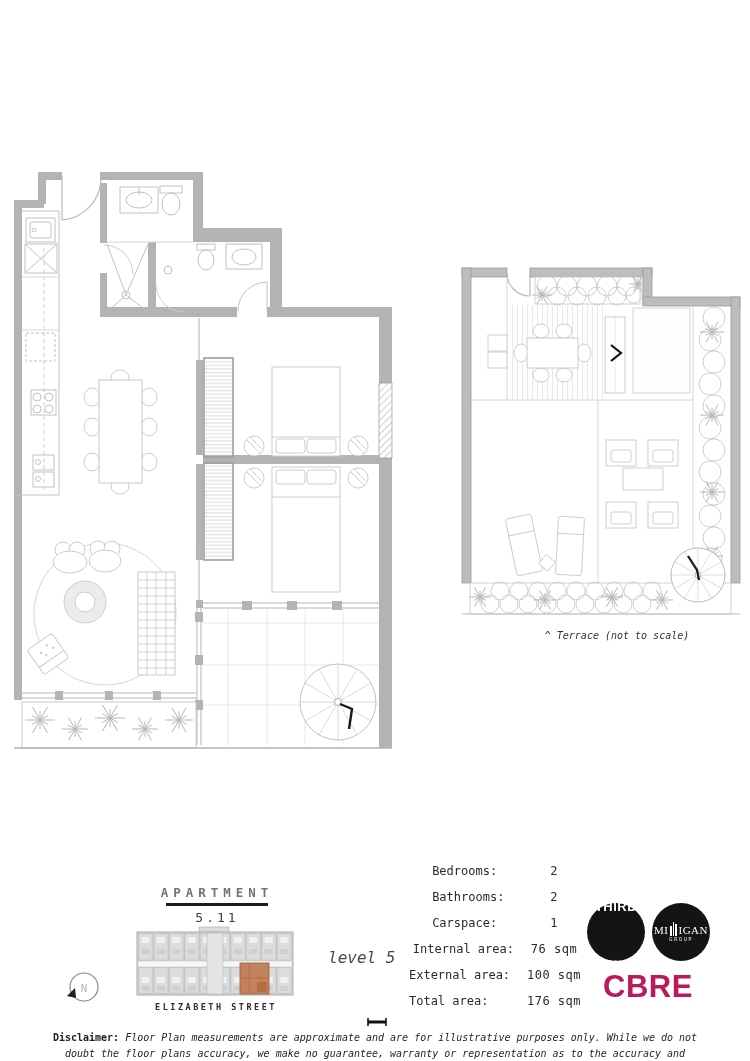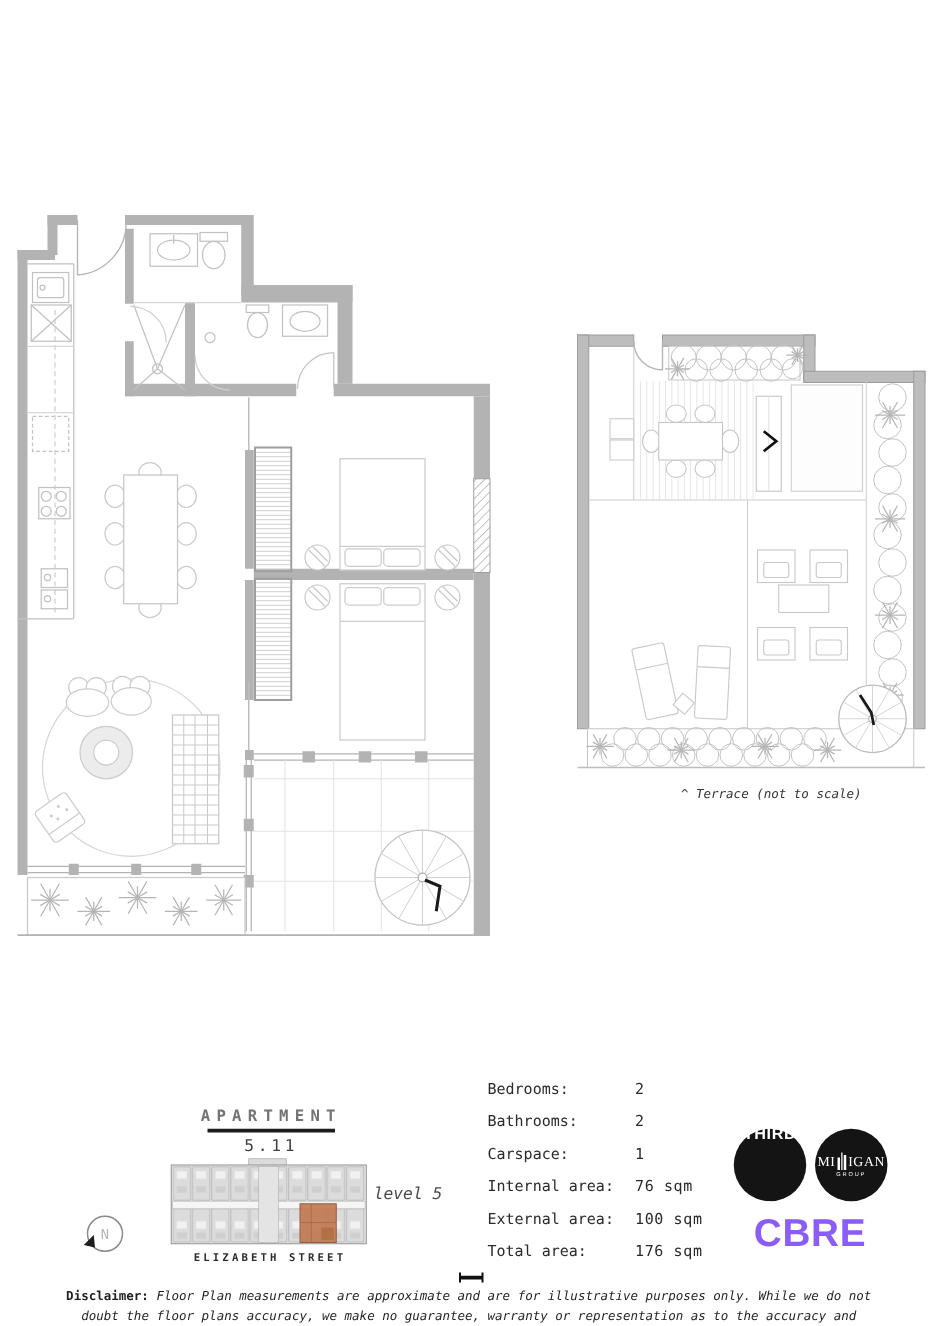--- a/index.html
+++ b/index.html
@@ -8,45 +8,45 @@
   .abs{position:absolute;}
   svg{display:block;}
   .burst line{vector-effect:non-scaling-stroke;}
 
   
   .title-block{left:132px;top:885px;width:170px;text-align:center;}
   .apt-label{font-size:12.5px;font-weight:700;letter-spacing:5px;color:#737373;}
   .apt-underline{width:102px;height:2.5px;background:#1c1c1c;margin:3px auto 0;}
   .apt-number{font-size:13px;letter-spacing:3px;margin-top:4px;color:#404040;}
 
-  .level-label{left:299px;top:948px;font-size:13px;font-style:italic;color:#4a4a4a;}
+  .level-label{left:328px;top:948px;font-size:16px;font-style:italic;color:#4a4a4a;}
   .street-label{left:136px;top:1002px;width:160px;text-align:center;
                 font-size:8.5px;font-weight:700;letter-spacing:2.5px;color:#2d2d2d;}
   .terrace-caption{left:527px;top:630px;width:180px;text-align:center;
                    font-size:10px;font-style:italic;color:#333;}
 
   
   .details{left:390px;top:864px;width:210px;}
-  .details .row{display:flex;height:26.1px;font-size:12px;}
+  .details .row{display:flex;height:26.1px;font-size:12px;justify-content:center;}
   .details .lbl{width:118px;}
   .details .val{letter-spacing:0.5px;}
 
   
   .logo-circle{width:58px;height:58px;border-radius:50%;background:#141414;color:#fff;
                display:flex;flex-direction:column;align-items:center;justify-content:center;}
   .third{left:587px;top:903px;gap:44px;}
   .third .l1{font-family:"Liberation Sans",sans-serif;font-weight:800;font-size:13px;letter-spacing:0.5px;}
   .logo-sub{font-family:"Liberation Sans",sans-serif;font-size:4.5px;letter-spacing:1.5px;margin-top:1.5px;}
   .milligan{left:652px;top:903px;}
   .mll-row{display:flex;align-items:flex-end;font-family:"Liberation Serif",serif;font-size:11px;letter-spacing:0.5px;line-height:1;}
   .mll-bars{display:flex;align-items:flex-end;margin:0 1px 0 1px;}
   .mll-bars i{display:block;width:1.6px;background:#fff;margin:0 0.55px;}
   .cbre{left:590px;top:969px;width:116px;text-align:center;
         font-family:"Liberation Sans",sans-serif;font-weight:900;font-size:31px;
-        letter-spacing:0.5px;color:#8b5cf6;}
+        letter-spacing:0.5px;color:#be185d;}
 
   
   .disclaimer{left:45px;top:1030px;width:660px;text-align:center;
               font-size:10px;font-style:italic;line-height:1.55;color:#1f1f1f;}
   .disclaimer b{font-style:normal;}
 </style>
 </head>
 <body>
 
 <div class="sheet">

